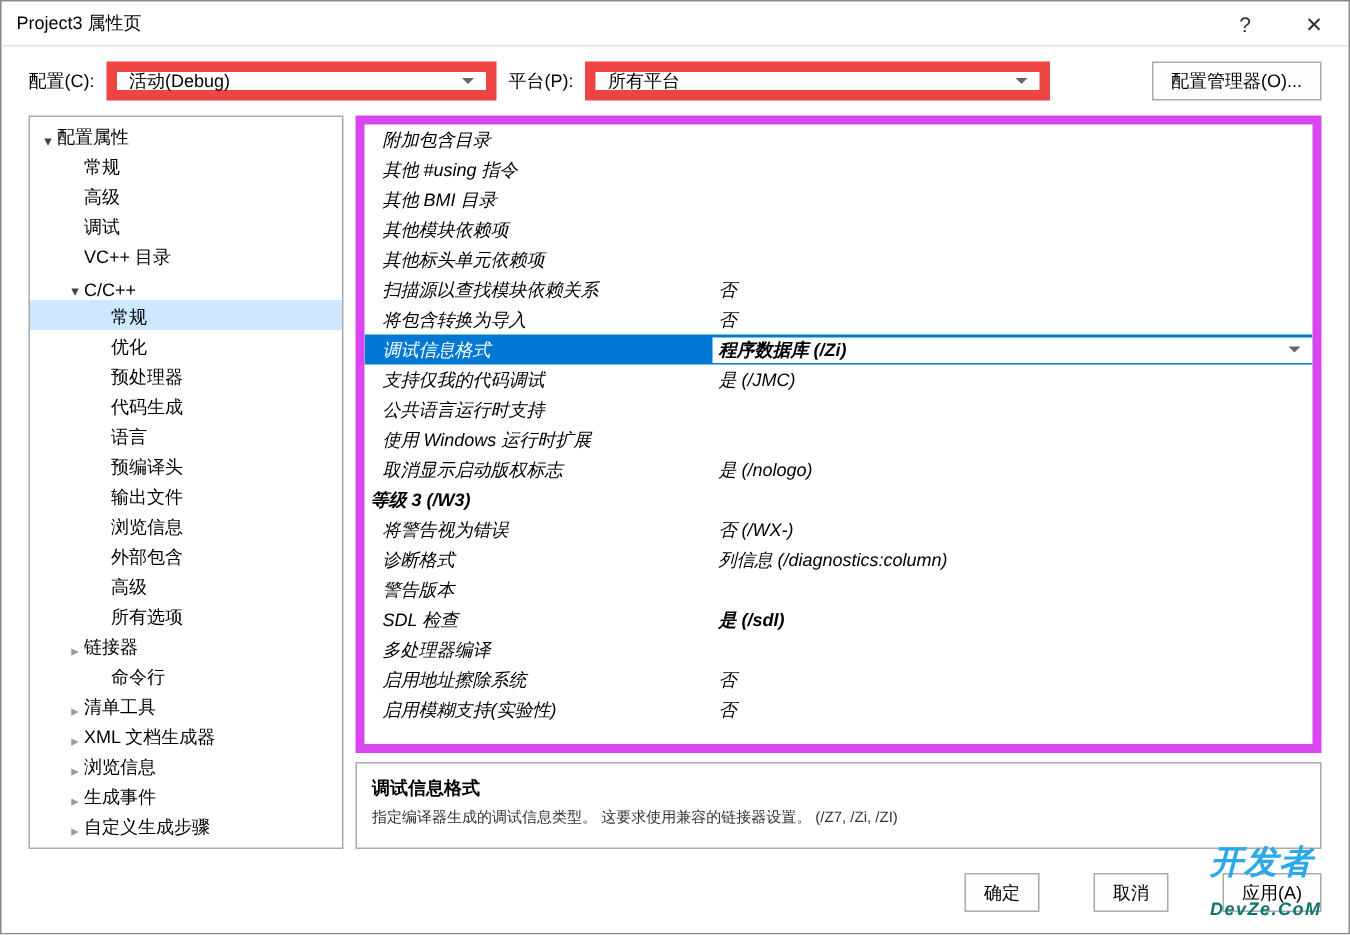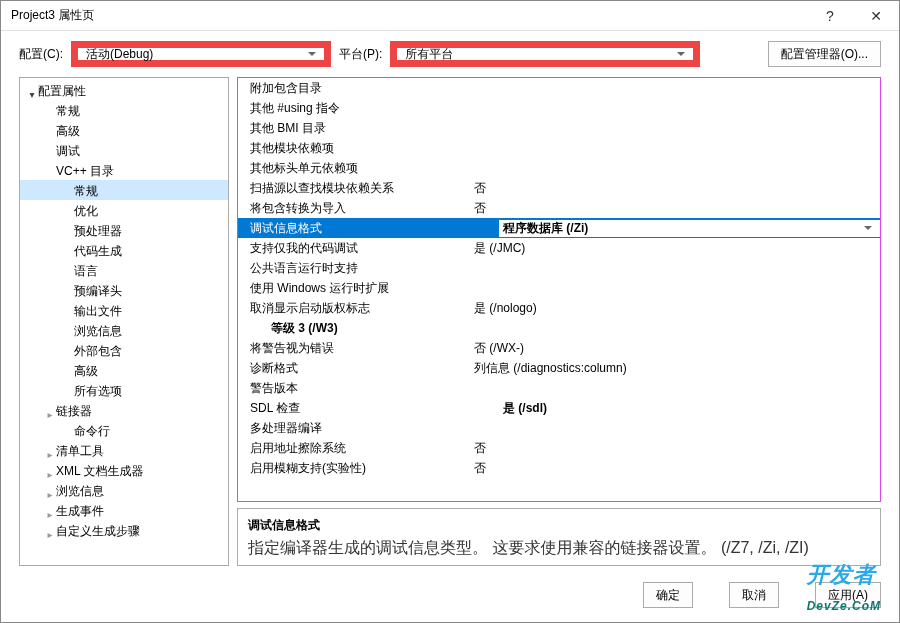--- a/index.html
+++ b/index.html
@@ -22,31 +22,31 @@
 .tree-panel::-webkit-scrollbar-track { background: #f0f0f0; }
 .tree-panel::-webkit-scrollbar-thumb { background: #c0c0c0; }
 .tree { padding: 2px 0; }
 .tree-item { display: flex; align-items: flex-end; height: 20px; padding-left: 6px; font-size: 12px; white-space: nowrap; cursor: default; }
 .tree-item.selected { background: #cde8ff; }
 .tree-caret { width: 12px; display: inline-flex; justify-content: center; color: #666; font-size: 10px; }
 .tree-caret.open::before { content: "▾"; color: #444; }
 .tree-caret.closed::before { content: "▸"; color: #999; }
 .tree-caret.none::before { content: ""; }
 .right-panel { flex: 1; display: flex; flex-direction: column; gap: 6px; min-height: 0; }
-.grid-panel { flex: 1; border: 1px solid #d946ef; overflow-y: auto; position: relative; }
+.grid-panel { flex: 1; border: 6px solid #d946ef; overflow-y: auto; position: relative; font-style: italic; }
 .grid-row { display: flex; height: 20px; align-items: center; font-size: 12px; cursor: default; }
 .grid-row.selected { background: #0078d4; color: #fff; }
 .grid-row.selected .grid-val { background: #fff; color: #000; }
 .grid-label { width: 232px; padding-left: 12px; white-space: nowrap; }
 .grid-val { flex: 1; padding-left: 4px; white-space: nowrap; position: relative; }
-.grid-val.bold { font-weight: bold; margin-left: 29px; }
+.grid-val.bold { font-weight: bold; }
 .grid-row.selected .grid-val::after { content: ""; position: absolute; right: 8px; top: 50%; width: 0; height: 0; border-left: 4px solid transparent; border-right: 4px solid transparent; border-top: 4px solid #666; transform: translateY(-50%); }
 .desc-panel { border: 1px solid #ababab; padding: 8px 10px; height: 58px; }
 .desc-title { font-weight: bold; font-size: 12px; margin-bottom: 4px; }
-.desc-text { font-size: 16px; color: #333; }
+.desc-text { font-size: 10px; color: #333; }
 .footer { display: flex; justify-content: flex-end; align-items: center; gap: 8px; padding: 10px 18px 14px; position: relative; }
 .watermark { position: absolute; right: 18px; bottom: 6px; font-size: 22px; font-weight: bold; font-style: italic; color: #2aa8e8; pointer-events: none; letter-spacing: 1px; }
 .watermark .d { color: #0f766e; }
 </style>
 </head>
 <body>
 
 <div class="dialog">
   <div class="titlebar">
     <div class="titlebar-title">Project3 属性页</div>
@@ -87,20 +87,24 @@
             <span>高级</span>
           </div>
           <div class="tree-item" style="padding-left: 24px;">
             <span class="tree-caret none"></span>
             <span>调试</span>
           </div>
           <div class="tree-item" style="padding-left: 24px;">
             <span class="tree-caret none"></span>
             <span>VC++ 目录</span>
           </div>
+          <div class="tree-item" style="padding-left: 24px;">
+            <span class="tree-caret open"></span>
+            <span>C/C++</span>
+          </div>
           <div class="tree-item selected" style="padding-left: 42px;">
             <span class="tree-caret none"></span>
             <span>常规</span>
           </div>
           <div class="tree-item" style="padding-left: 42px;">
             <span class="tree-caret none"></span>
             <span>优化</span>
           </div>
           <div class="tree-item" style="padding-left: 42px;">
             <span class="tree-caret none"></span>

